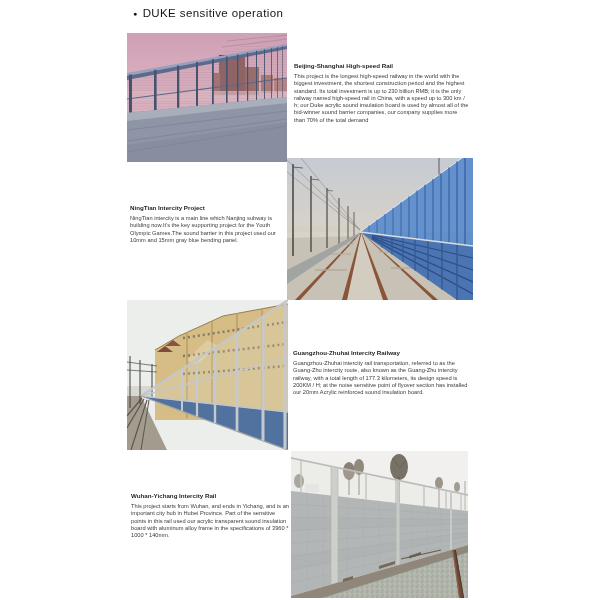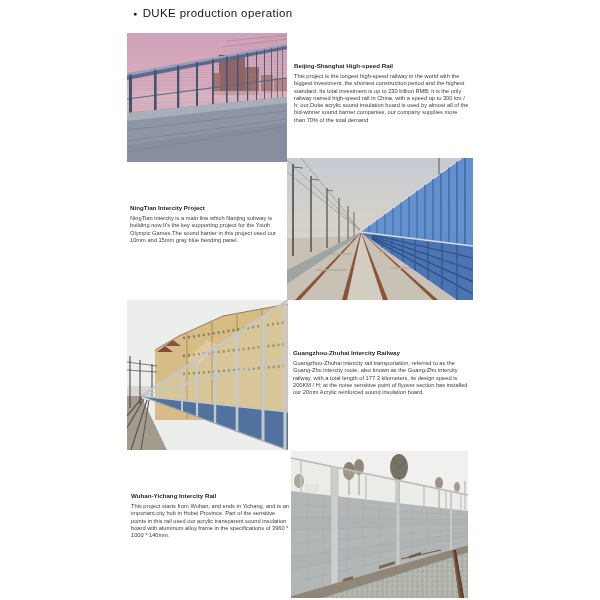--- a/index.html
+++ b/index.html
@@ -20,21 +20,21 @@
   .s3-img{left:127px;top:300px;width:161px;height:150px;}
   .s3-txt{left:293px;top:349px;width:176px;}
   .s4-txt{left:131px;top:492px;width:160px;}
   .s4-img{left:291px;top:451px;width:177px;height:147px;}
 </style>
 </head>
 <body>
 
 <div class="page-title">
   <span class="bullet">●</span>
-  <span>DUKE production operation</span>
+  <span>DUKE sensitive operation</span>
 </div>
 
 <figure class="photo s1-img" style="margin:0" aria-label="Acrylic sound barrier along elevated highway at dusk with city towers behind">
 <svg viewBox="0 0 160 129" preserveAspectRatio="none">
   <defs>
     <linearGradient id="sky1" x1="0" y1="0" x2="0" y2="1">
       <stop offset="0" stop-color="#cfa0b6"></stop>
           <stop offset="0.6" stop-color="#dfb6c2"></stop>
           <stop offset="1" stop-color="#ecd2d4"></stop>
     </linearGradient>

